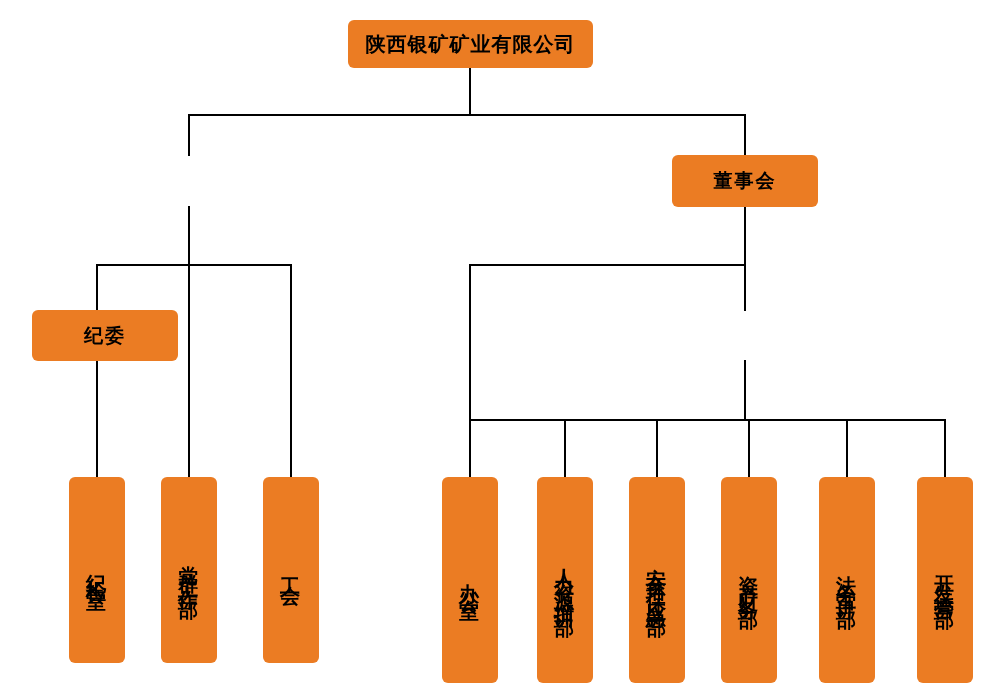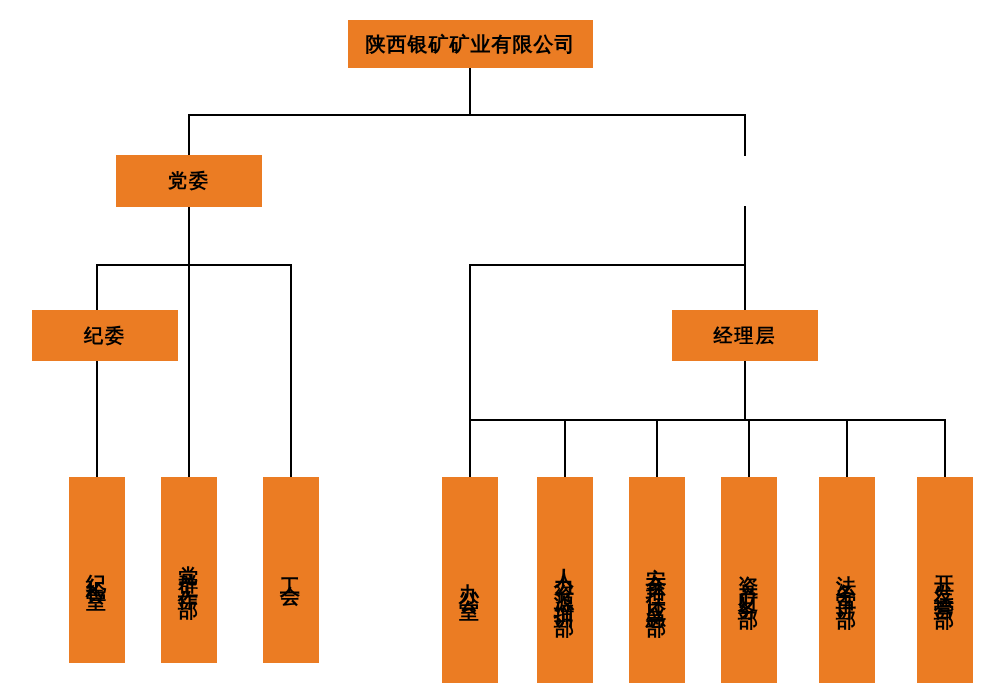--- a/index.html
+++ b/index.html
@@ -16,21 +16,21 @@
     height: 690px;
     background: var(--page-bg, #ffffff);
   }
   .line {
     position: absolute;
     background: var(--line-color, #000000);
   }
   .node {
     position: absolute;
     background: var(--box-color, #EB7C23);
-    border-radius: 0;
+    border-radius: 6px;
     display: flex;
     align-items: center;
     justify-content: center;
     color: var(--text-color, #000000);
     font-weight: bold;
   }
   .hbox {
     font-size: 19px;
     letter-spacing: 2px;
   }
@@ -66,24 +66,23 @@
   <div class="line" style="left:744px;top:360px;width:2px;height:60px"></div>
   <div class="line" style="left:469px;top:419px;width:477px;height:2px"></div>
   <div class="line" style="left:564px;top:419px;width:2px;height:59px"></div>
   <div class="line" style="left:656px;top:419px;width:2px;height:59px"></div>
   <div class="line" style="left:748px;top:419px;width:2px;height:59px"></div>
   <div class="line" style="left:846px;top:419px;width:2px;height:59px"></div>
   <div class="line" style="left:944px;top:419px;width:2px;height:59px"></div>
 
   <div class="node hbox company" style="left:348px;top:20px;width:245px;height:48px">陕西银矿矿业有限公司</div>
 
-  <div class="node hbox" style="left:116px;top:155px;width:146px;height:52px">党委</div>
+  <div class="node hbox" style="left:672px;top:155px;width:146px;height:52px">董事会</div>
 
   <div class="node hbox" style="left:32px;top:310px;width:146px;height:51px">纪委</div>
-  <div class="node hbox" style="left:672px;top:310px;width:146px;height:51px">经理层</div>
 
   <div class="node vbox" style="left:69px;top:477px;width:56px;height:186px">纪检室</div>
   <div class="node vbox" style="left:161px;top:477px;width:56px;height:186px">党群工作部</div>
   <div class="node vbox" style="left:263px;top:477px;width:56px;height:186px">工会</div>
 
   <div class="node vbox" style="left:442px;top:477px;width:56px;height:206px">办公室</div>
   <div class="node vbox" style="left:537px;top:477px;width:56px;height:206px">人力资源培训部</div>
   <div class="node vbox" style="left:629px;top:477px;width:56px;height:206px">安全环保应急部</div>
   <div class="node vbox" style="left:721px;top:477px;width:56px;height:206px">资产财务部</div>
   <div class="node vbox" style="left:819px;top:477px;width:56px;height:206px">法务审计部</div>

